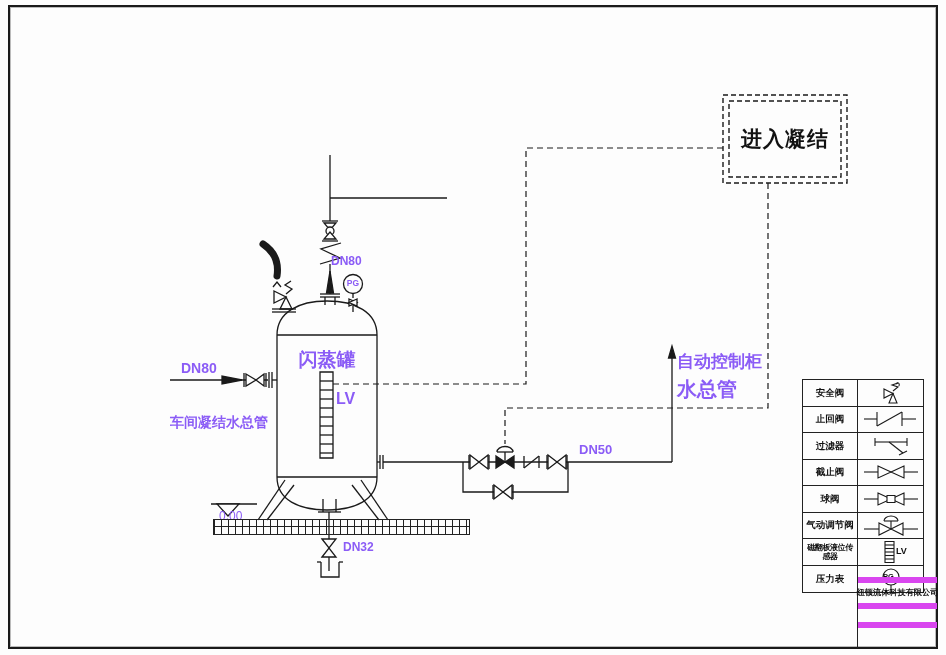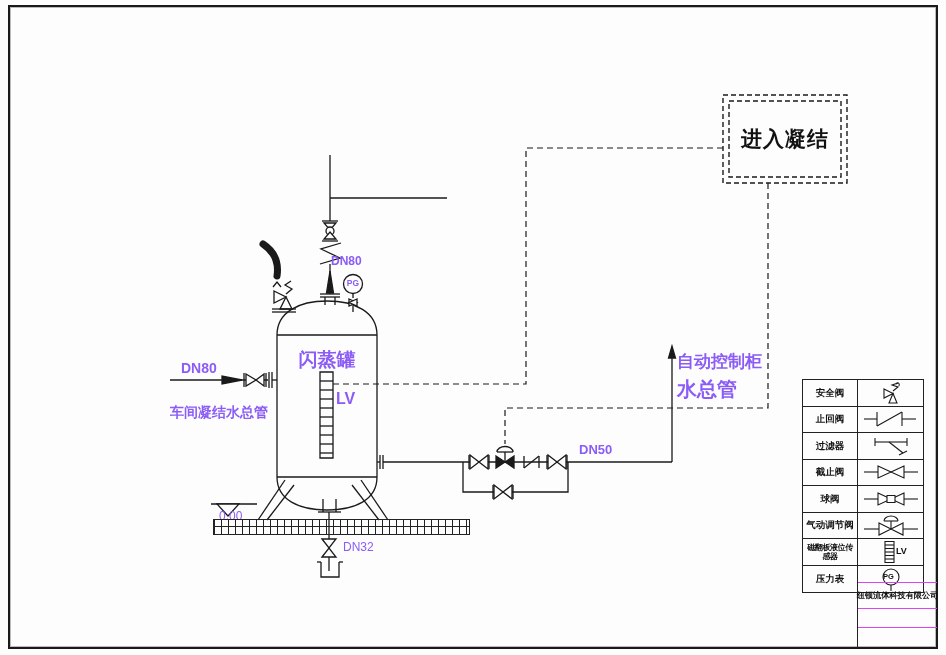--- a/index.html
+++ b/index.html
@@ -18,21 +18,21 @@
   
   .legend{position:absolute;left:802px;top:343px;width:122px;height:214px;border:1px solid #222;box-sizing:border-box;display:grid;grid-template-columns:55px 1fr;grid-auto-rows:26.5px;margin-top:36px;}
   .legend .cell{border-right:1px solid #222;border-bottom:1px solid #222;display:flex;align-items:center;justify-content:center;position:relative;box-sizing:border-box;}
   .legend .cell:nth-child(2n){border-right:none;}
   .legend .cell:nth-last-child(-n+2){border-bottom:none;}
   .legend .lab{font-size:10px;font-weight:bold;text-align:center;line-height:1;transform:scale(0.95);}
   .legend .lab.small{font-size:8.5px;letter-spacing:-0.5px;}
   .symtxt{position:absolute;font-size:9px;font-weight:bold;}
   
   .tblock{position:absolute;left:857px;top:557px;width:80px;height:91px;border-left:1px solid #222;box-sizing:border-box;}
-  .tblock .trow{position:absolute;left:0;width:100%;border-bottom:1px solid #d946ef;box-sizing:border-box;display:flex;align-items:center;justify-content:center;}
+  .tblock .trow{position:absolute;left:0;width:100%;border-bottom:6px solid #d946ef;box-sizing:border-box;display:flex;align-items:center;justify-content:center;}
   .company{font-size:8.5px;font-weight:bold;white-space:nowrap;transform:scale(0.96);}
   line,path,polyline,rect,circle{vector-effect:non-scaling-stroke;}
 </style>
 </head>
 <body>
 
 <div class="page">
   <div class="frame"></div>
 
   <svg class="diagram" width="946" height="655" viewBox="0 0 946 655">
@@ -176,25 +176,25 @@
       </g>
     </g>
   </svg>
 
   <div class="cabinet-text">进入凝结</div>
   <div class="lbl b" style="left:331px;top:254px;font-size:12px;">DN80</div>
   <div class="lbl" style="left:344px;top:278px;width:18px;text-align:center;font-size:8.5px;font-weight:bold;">PG</div>
   <div class="lbl b" style="left:277px;top:347px;width:100px;text-align:center;font-size:19px;">闪蒸罐</div>
   <div class="lbl b" style="left:336px;top:390px;font-size:16px;">LV</div>
   <div class="lbl b" style="left:181px;top:360px;font-size:14px;">DN80</div>
-  <div class="lbl b" style="left:170px;top:404px;font-size:14px;">车间凝结水总管</div>
+  <div class="lbl b" style="left:170px;top:414px;font-size:14px;">车间凝结水总管</div>
   <div class="lbl b" style="left:677px;top:350px;font-size:17px;">自动控制柜</div>
   <div class="lbl b" style="left:677px;top:376px;font-size:20px;">水总管</div>
   <div class="lbl b" style="left:579px;top:442px;font-size:13px;text-align:right;">DN50</div>
-  <div class="lbl" style="left:343px;top:540px;font-size:12px;">DN32</div>
+  <div class="lbl" style="left:343px;top:540px;font-size:12px;font-weight:bold;">DN32</div>
   <div class="lbl" style="left:219px;top:509px;font-size:12px;">0.00</div>
 
   <div class="legend">
     <div class="cell">
         <span class="lab">安全阀</span>
       </div>
     <div class="cell">
       <svg width="62" height="24" viewBox="0 0 62 24" stroke="#1a1a1a" stroke-width="1.1" fill="none">
         <path d="M24,8 L33,12.5 L24,17 Z" fill="#fff"></path>
         <path d="M29,22 L33,12.5 L37,22 Z" fill="#fff"></path>

